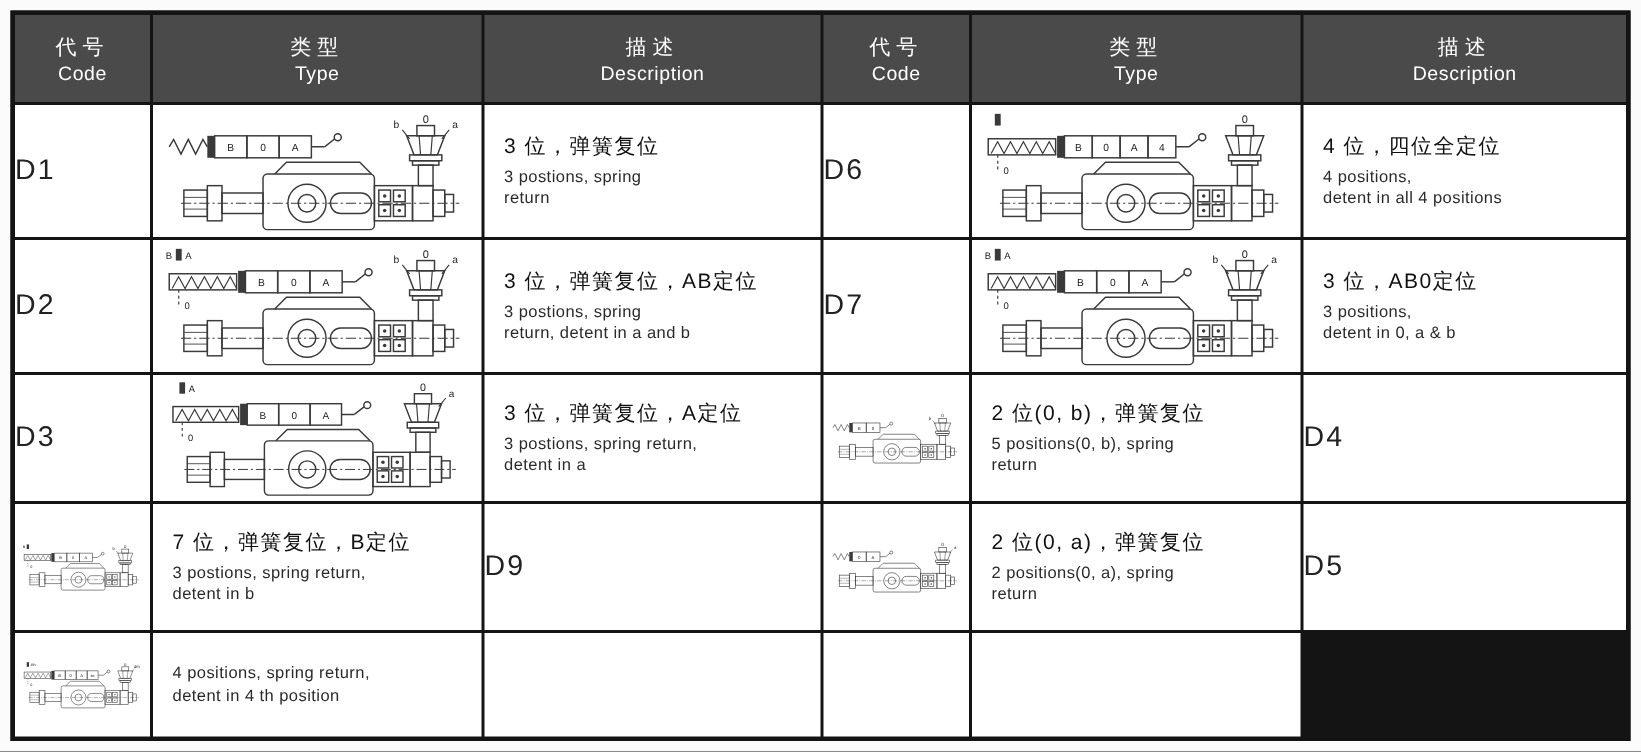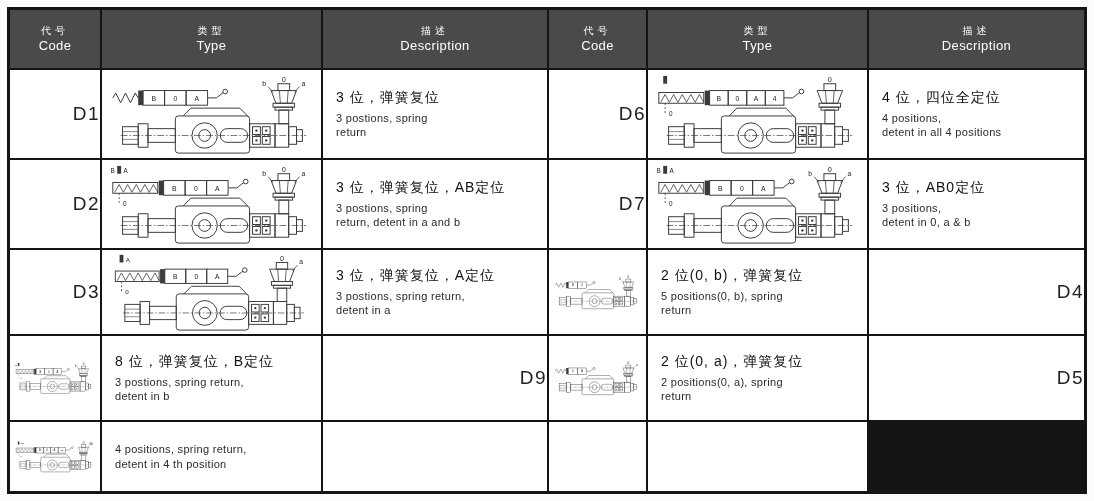--- a/index.html
+++ b/index.html
@@ -14,23 +14,23 @@
     display:grid;
     grid-template-columns:90px 219px 224px 97px 219px 215px;
     grid-template-rows:58px 88px 88px 84px 84px 69px;
     gap:2px;
     background:var(--border);
     border:3px solid var(--border);
     width:1080px;height:487px;
   }
   .cell{background:var(--cell-bg);display:flex;flex-direction:column;justify-content:center;overflow:hidden;}
   .hd{background:var(--header-bg);color:var(--header-text);align-items:center;text-align:center;}
-  .hd-zh{font-size:10px;letter-spacing:4px;line-height:1.45;text-align:center;}
+  .hd-zh{font-size:14px;letter-spacing:4px;line-height:1.45;text-align:center;}
   .hd-en{font-size:13px;letter-spacing:0.4px;line-height:1.2;}
-  .code{align-items:flex-end;}
+  .code{align-items:flex-start;}
   .code span{font-size:19px;letter-spacing:1.5px;color:#222;}
   .type{padding:2px 3px;}
   .type svg{width:100%;height:100%;}
   .desc{padding:6px 24px 6px 13px;justify-content:center;}
   .desc-zh{font-size:14px;color:#111;letter-spacing:1px;margin-bottom:4px;}
   .desc-en{font-size:11px;color:#2a2a2a;line-height:1.3;white-space:pre-line;letter-spacing:0.3px;}
   svg text{font-family:"Liberation Sans","DejaVu Sans",sans-serif;}
 </style>
 </head>
 <body>
@@ -476,21 +476,21 @@
           <rect x="161" y="55" width="8" height="8" rx="0" fill="none" stroke="#3a3a3a" stroke-width="1"></rect>
           <circle cx="165" cy="59" r="1.2" fill="#3a3a3a"></circle>
           <rect x="161" y="65" width="8" height="8" rx="0" fill="none" stroke="#3a3a3a" stroke-width="1"></rect>
           <circle cx="165" cy="69" r="1.2" fill="#3a3a3a"></circle>
           <rect x="174" y="52" width="14" height="24" rx="0" fill="none" stroke="#3a3a3a" stroke-width="1"></rect>
           <rect x="188" y="55" width="8" height="18" rx="0" fill="none" stroke="#3a3a3a" stroke-width="1"></rect>
           <rect x="196" y="58" width="6" height="12" rx="0" fill="none" stroke="#3a3a3a" stroke-width="1"></rect>
         </svg>
       </div>
   <div class="cell desc">
-    <div class="desc-zh">8 位，弹簧复位，B定位</div>
+    <div class="desc-zh">7 位，弹簧复位，B定位</div>
     <div class="desc-en">3 postions, spring return,
 detent in b</div>
   </div>
 
   <div class="cell code">
     <span>D9</span>
   </div>
   <div class="cell type">
         <svg viewBox="0 0 218 84" preserveAspectRatio="xMidYMid meet">
           <path d="M8,25.5 l3,-5 l5,10 l5,-10 l5,10 l5,-10 l3,5" fill="none" stroke="#3a3a3a" stroke-width="1"></path>

